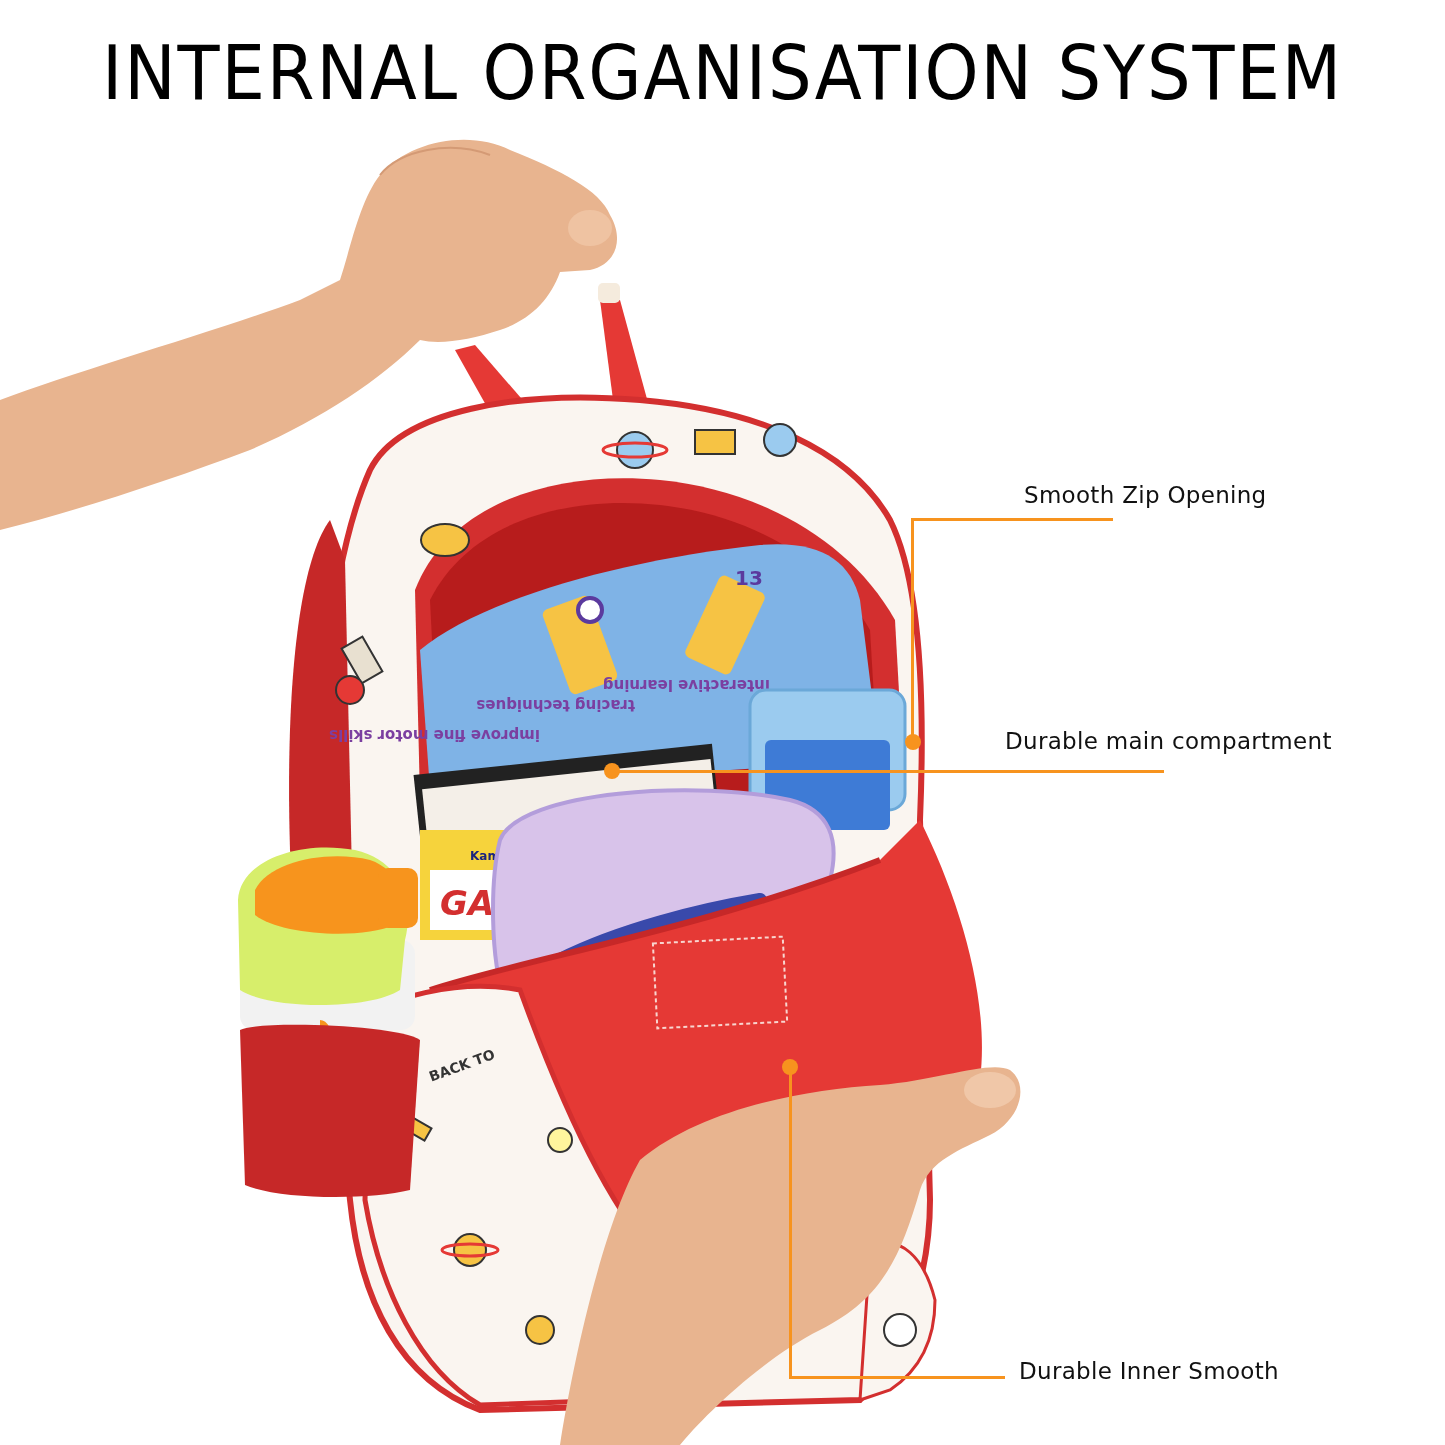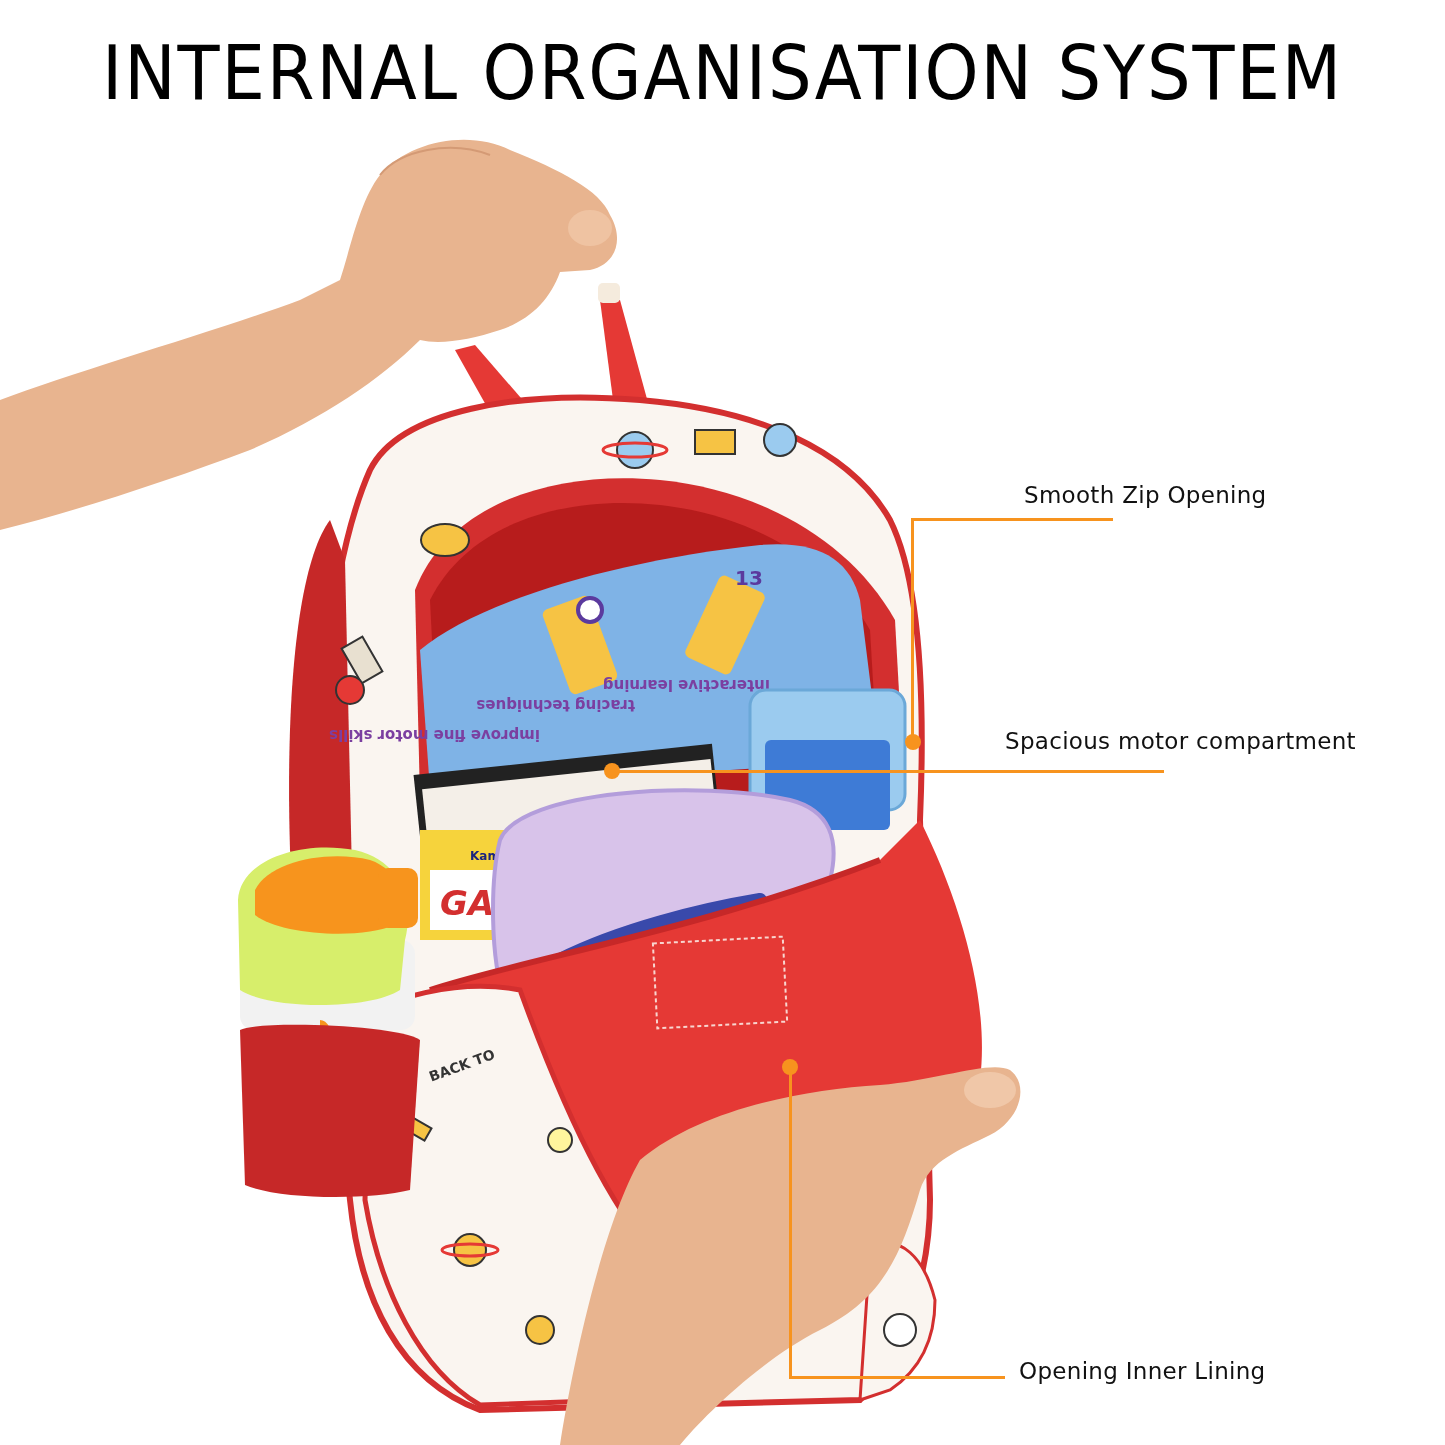--- a/index.html
+++ b/index.html
@@ -121,21 +121,21 @@
 <div>
   <div class="dot" style="left:905px; top:734px;"></div>
   <div class="vline" style="left:911px; top:518px; height:218px;"></div>
   <div class="hline" style="left:911px; top:518px; width:202px;"></div>
   <div class="label" style="left:1024px; top:482px;">Smooth Zip Opening</div>
 </div>
 
 <div>
   <div class="dot" style="left:604px; top:763px;"></div>
   <div class="hline" style="left:612px; top:770px; width:552px;"></div>
-  <div class="label" style="left:1005px; top:728px;">Spacious motor compartment</div>
+  <div class="label" style="left:1005px; top:728px;">Durable main compartment</div>
 </div>
 
 <div>
   <div class="dot" style="left:782px; top:1059px;"></div>
   <div class="vline" style="left:789px; top:1067px; height:312px;"></div>
   <div class="hline" style="left:789px; top:1376px; width:216px;"></div>
-  <div class="label" style="left:1019px; top:1358px;">Opening Inner Lining</div>
+  <div class="label" style="left:1019px; top:1358px;">Durable Inner Smooth</div>
 </div>
 
 </body></html>

